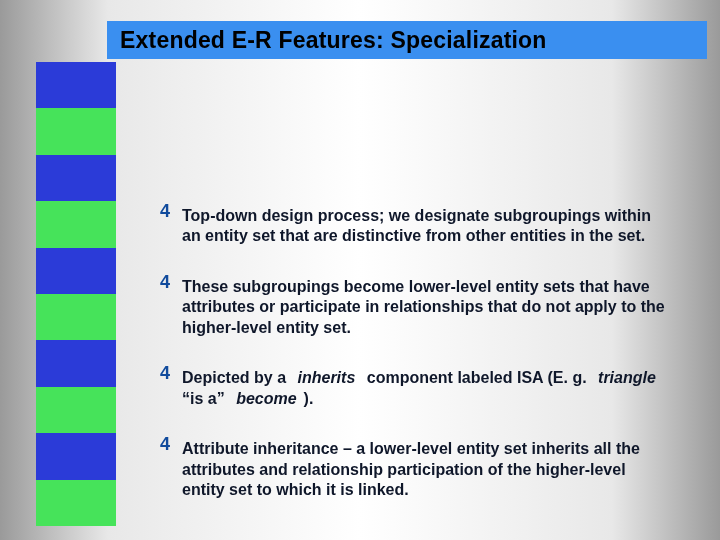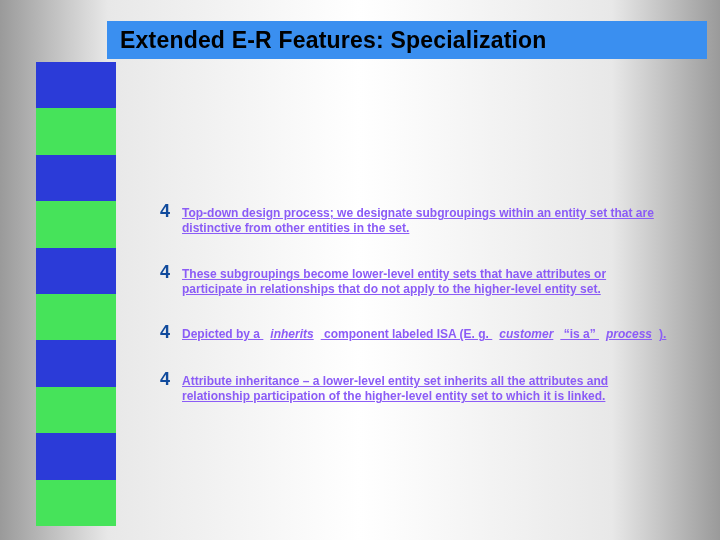--- a/index.html
+++ b/index.html
@@ -51,26 +51,25 @@
   .bullet-num {
     font-size: 18px;
     font-weight: bold;
     color: #104a9c;
     width: 22px;
     flex-shrink: 0;
     line-height: 1.25;
     padding-top: 1px;
   }
   .bullet-text {
-    font-size: 12px;
+    font-size: 16px;
     font-weight: bold;
-    color: #8b5cf6;
+    color: #0f172a;
     line-height: 1.28;
     flex: 1;
-    text-decoration: underline;
   }
   .bullet-text em { font-style: italic; font-weight: bold; }
 </style>
 </head>
 <body>
 
 <div class="stripe-stack">
   <div class="stripe-blue"></div>
   <div class="stripe-green"></div>
   <div class="stripe-blue"></div>
@@ -91,19 +90,19 @@
   <div class="bullet-item">
     <div class="bullet-num">4</div>
     <div class="bullet-text">Top-down design process; we designate subgroupings within an entity set that are distinctive from other entities in the set.</div>
   </div>
   <div class="bullet-item">
     <div class="bullet-num">4</div>
     <div class="bullet-text">These subgroupings become lower-level entity sets that have attributes or participate in relationships that do not apply to the higher-level entity set.</div>
   </div>
   <div class="bullet-item">
     <div class="bullet-num">4</div>
-    <div class="bullet-text">Depicted by a <em>inherits</em> component labeled ISA (E. g. <em>customer</em> “is a” <em>process</em>).</div>
+    <div class="bullet-text">Depicted by a <em>inherits</em> component labeled ISA (E. g. <em>triangle</em> “is a” <em>become</em>).</div>
   </div>
   <div class="bullet-item">
     <div class="bullet-num">4</div>
     <div class="bullet-text">Attribute inheritance – a lower-level entity set inherits all the attributes and relationship participation of the higher-level entity set to which it is linked.</div>
   </div>
 </div>
 
 </body></html>

